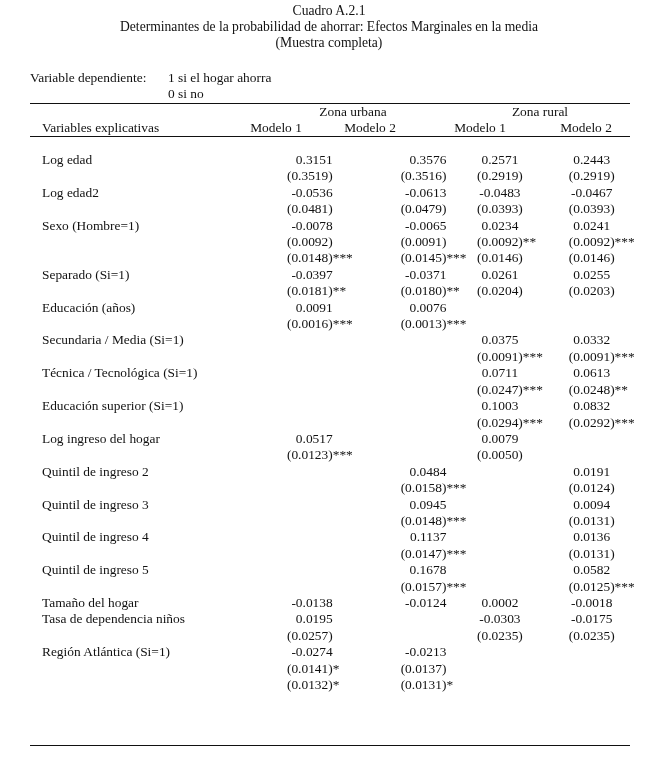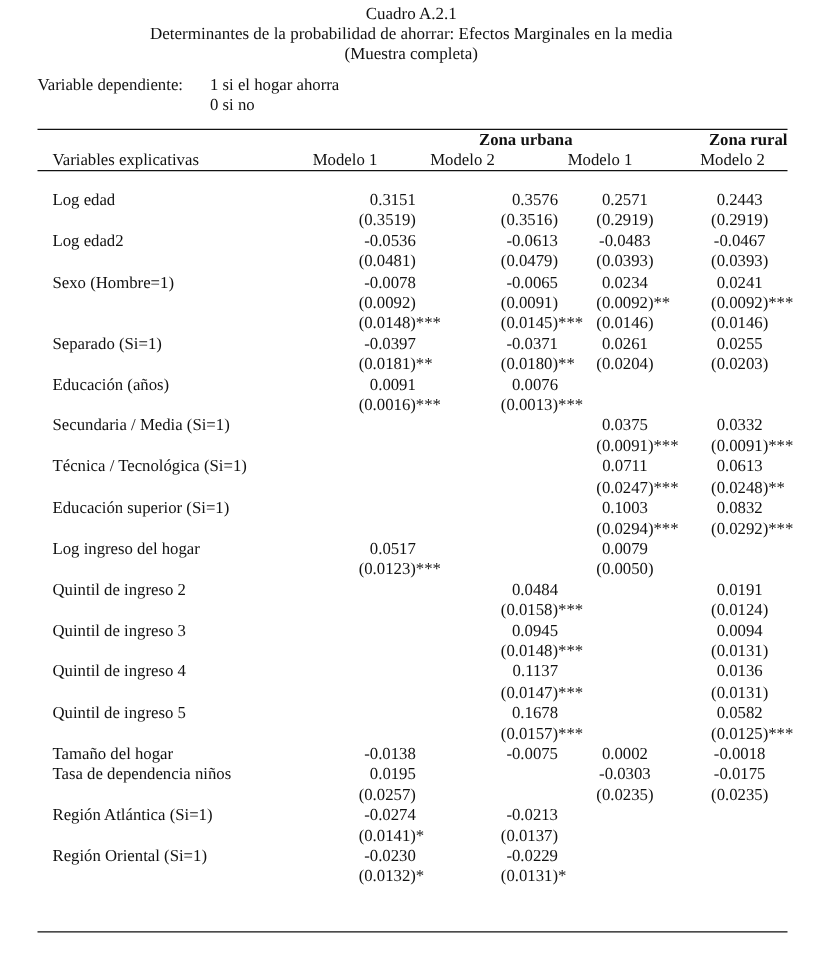--- a/index.html
+++ b/index.html
@@ -5,25 +5,25 @@
   html, body { margin: 0; padding: 0; background: #ffffff; }
   body {
     width: 658px; height: 769px; overflow: hidden;
     font-family: "Liberation Serif", "DejaVu Serif", serif;
     color: #111;
     font-size: 13.4px;
     position: relative;
   }
   .title-block { position: absolute; left: 0; top: 3px; width: 658px; text-align: center; line-height: 16px; }
   .title-block div { font-size: 13.6px; }
-  .depvar { position: absolute; left: 30px; top: 60px; line-height: 16px; }
+  .depvar { position: absolute; left: 30px; top: 70px; line-height: 16px; }
   .depvar .lbl { display: inline-block; width: 138px; }
   .depvar .val2 { padding-left: 138px; }
   .rule { position: absolute; left: 30px; width: 600px; height: 1.4px; background: #111; }
-  .zone { position: absolute; top: 104px; text-align: right; line-height: 16px; font-weight: bold; }
+  .zone { position: absolute; top: 104px; text-align: center; line-height: 16px; }
   .hdr { position: absolute; top: 120px; line-height: 16px; }
   .col { text-align: center; width: 100px; }
   table.body {
     position: absolute; left: 30px; top: 152px; border-collapse: collapse;
     width: 600px;
   }
   table.body td { padding: 0; height: 16.4px; line-height: 16.4px; vertical-align: top; white-space: nowrap; }
   td.var { width: 197px; padding-left: 12px !important; }
   td.c1 { width: 98px; text-align: right; }
   td.c2 { width: 117px; text-align: right; }
@@ -246,21 +246,21 @@
       <tr>
         <td class="var"></td>
         <td class="c1"><span class="se-wrap"><span></span><span class="stars"></span></span></td>
         <td class="c2"><span class="se-wrap"><span>(0.0157)</span><span class="stars">***</span></span></td>
         <td class="c3"><span class="se-wrap"><span></span><span class="stars"></span></span></td>
         <td class="c4"><span class="se-wrap"><span>(0.0125)</span><span class="stars">***</span></span></td>
       </tr>
       <tr>
         <td class="var">Tamaño del hogar</td>
         <td class="c1">-0.0138</td>
-        <td class="c2">-0.0075</td>
+        <td class="c2">-0.0124</td>
         <td class="c3">0.0002</td>
         <td class="c4">-0.0018</td>
       </tr>
       <tr>
         <td class="var">Tasa de dependencia niños</td>
         <td class="c1">0.0195</td>
         <td class="c2"></td>
         <td class="c3">-0.0303</td>
         <td class="c4">-0.0175</td>
       </tr>
@@ -279,27 +279,20 @@
         <td class="c4"></td>
       </tr>
       <tr>
         <td class="var"></td>
         <td class="c1"><span class="se-wrap"><span>(0.0141)</span><span class="stars">*</span></span></td>
         <td class="c2"><span class="se-wrap"><span>(0.0137)</span><span class="stars"></span></span></td>
         <td class="c3"><span class="se-wrap"><span></span><span class="stars"></span></span></td>
         <td class="c4"><span class="se-wrap"><span></span><span class="stars"></span></span></td>
       </tr>
       <tr>
-        <td class="var">Región Oriental (Si=1)</td>
-        <td class="c1">-0.0230</td>
-        <td class="c2">-0.0229</td>
-        <td class="c3"></td>
-        <td class="c4"></td>
-      </tr>
-      <tr>
         <td class="var"></td>
         <td class="c1"><span class="se-wrap"><span>(0.0132)</span><span class="stars">*</span></span></td>
         <td class="c2"><span class="se-wrap"><span>(0.0131)</span><span class="stars">*</span></span></td>
         <td class="c3"><span class="se-wrap"><span></span><span class="stars"></span></span></td>
         <td class="c4"><span class="se-wrap"><span></span><span class="stars"></span></span></td>
       </tr>
     </tbody>
 </table>
 
 <div class="rule" style="top:745px;"></div>

